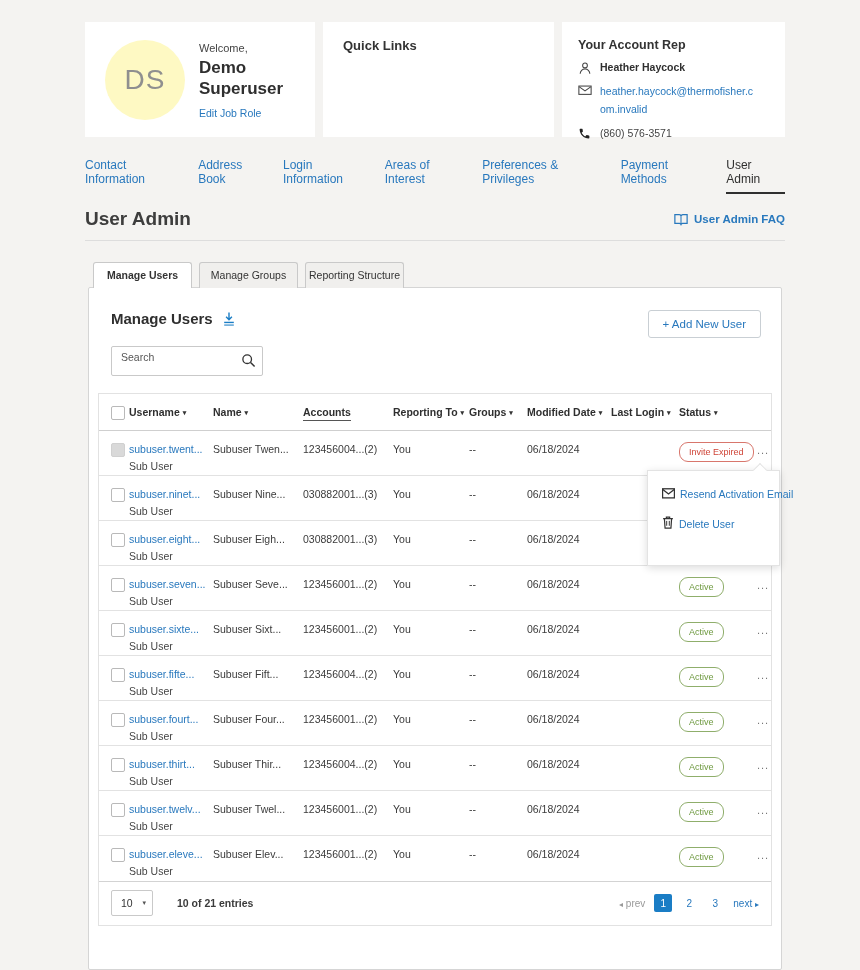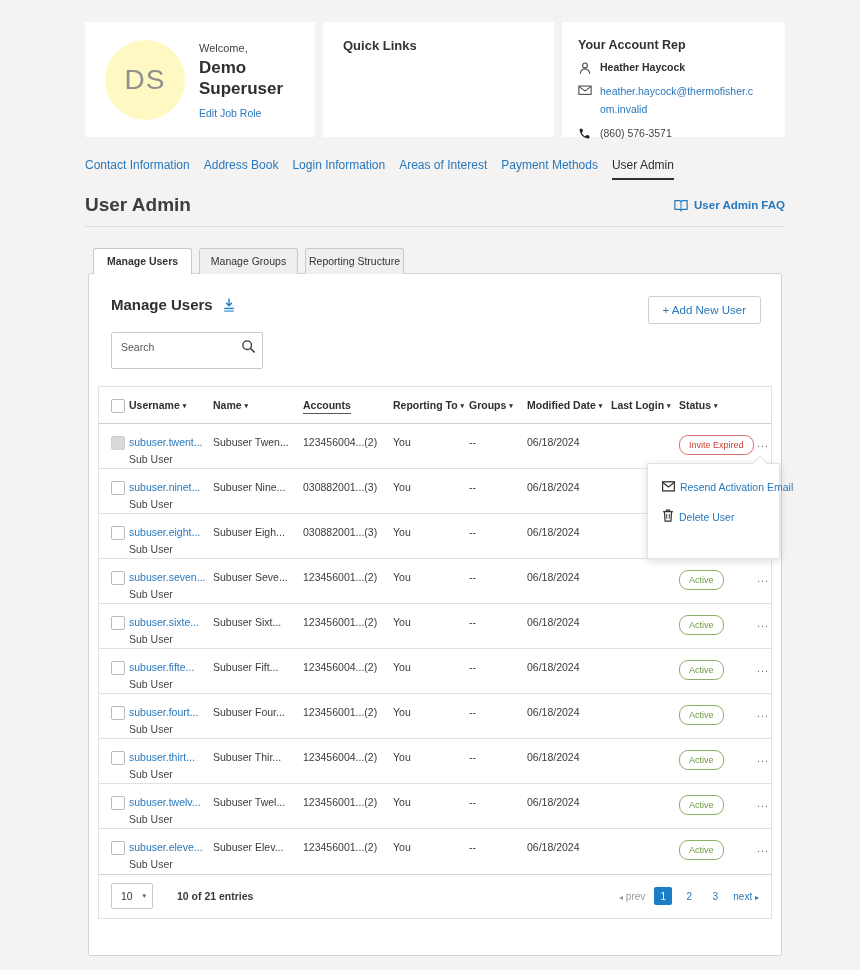--- a/index.html
+++ b/index.html
@@ -74,21 +74,21 @@
   .dl-icon { border-bottom: 0; cursor: pointer; display: inline-flex; }
   .add-user-btn {
     font-size: 11.5px; color: #2878bd; background: #fff;
     border: 1px solid #c9cfd4; border-radius: 3px;
     padding: 7px 14px; cursor: pointer; font-family: inherit;
   }
   .desc-row { display: flex; justify-content: space-between; align-items: flex-end; padding: 8px 20px 0 22px; }
   .mu-desc { font-size: 10.5px; color: #3b3b3b; width: 385px; line-height: 1.45; }
   .search-box { position: relative; width: 152px; }
   .search-box input {
-    width: 100%; height: 37px; border: 1px solid #c9c9c9; border-radius: 2px;
+    width: 100%; height: 30px; border: 1px solid #c9c9c9; border-radius: 2px;
     font-size: 10.5px; padding: 0 26px 8px 9px; font-family: inherit; color: #333; background: #fff;
   }
   .search-box input::placeholder { color: #555; }
   .search-icon { position: absolute; right: 7px; top: 7px; }
 
   
   .table-box { margin: 17px 9px 0; border: 1px solid #e2e2e2; position: relative; }
   .tgrid {
     display: grid;
     grid-template-columns: 30px 84px 90px 90px 76px 58px 84px 68px 78px 1fr;
@@ -198,20 +198,21 @@
         <span class="rep-phone">(860) 576-3571</span>
       </div>
     </div>
   </div>
 
   <div class="profile-nav" id="profile-nav">
       <a class="nav-link">Contact Information</a>
       <a class="nav-link">Address Book</a>
       <a class="nav-link">Login Information</a>
       <a class="nav-link">Areas of Interest</a>
+      <a class="nav-link">Preferences &amp; Privileges</a>
       <a class="nav-link">Payment Methods</a>
       <a class="nav-link active">User Admin</a>
     </div>
 
   <div class="title-row">
     <div class="page-title">User Admin</div>
     <a class="faq-link">
       <span style="display:inline-flex">
         <svg width="14" height="13" viewBox="0 0 16 14">
             <path d="M1,1.5 h5 a2,2 0 0 1 2,2 a2,2 0 0 1 2,-2 h5 v10 h-5 a2,2 0 0 0 -2,1.2 a2,2 0 0 0 -2,-1.2 h-5 z" fill="none" stroke="#2878bd" stroke-width="1.4"></path>

